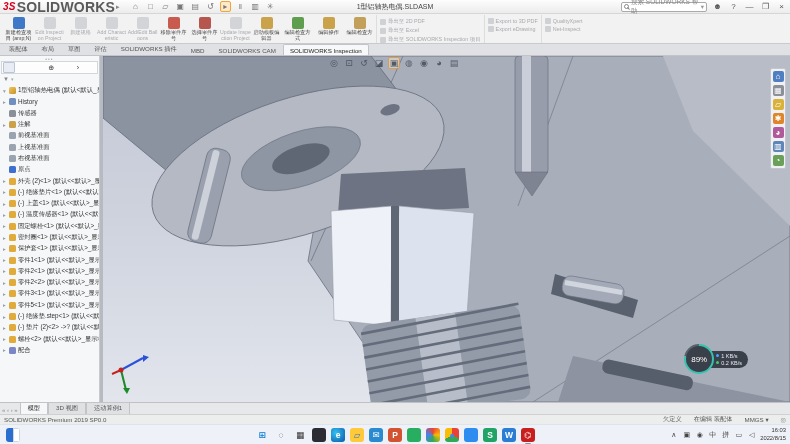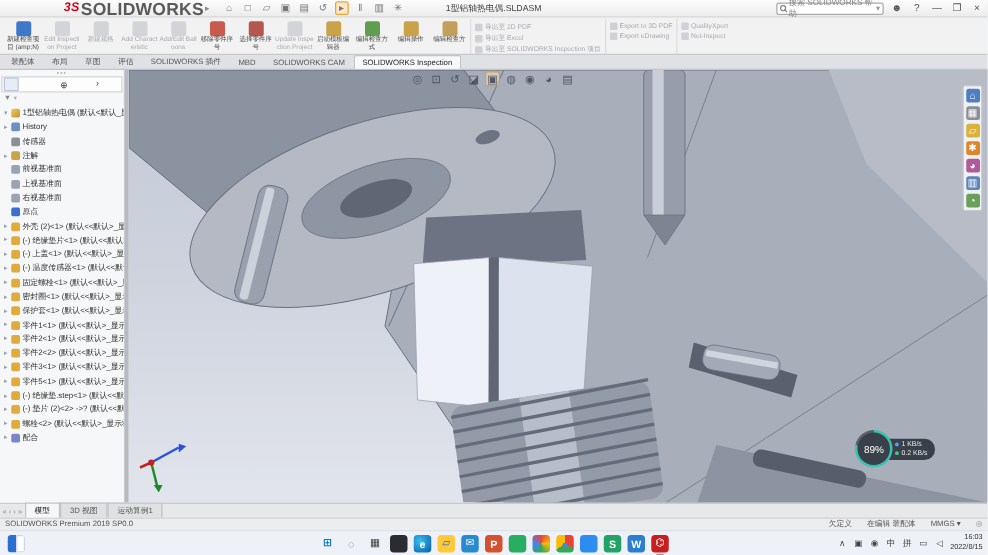--- a/index.html
+++ b/index.html
@@ -2,21 +2,21 @@
 <html><head>
 <meta charset="utf-8">
 <style>
   * { margin:0; padding:0; box-sizing:border-box; }
   html,body { width:790px; height:444px; overflow:hidden; }
   body { font-family:"Liberation Sans","DejaVu Sans",sans-serif; font-size:7px; color:#333; background:#f0f0f0; }
   #app { position:relative; width:790px; height:444px; background:#f4f5f6; }
 
   
   .titlebar { height:14px; display:flex; align-items:center; background:linear-gradient(#fdfdfd,#ececec); border-bottom:1px solid #d6d6d6; padding:0 3px; position:relative; }
-  .logo { display:flex; align-items:center; gap:1px; font-weight:bold; font-size:9px; letter-spacing:.2px;margin-left:48px; }
+  .logo { display:flex; align-items:center; gap:1px; font-weight:bold; font-size:9px; letter-spacing:.2px; }
   .logo .dslogo { color:#d6001c; font-style:italic; font-weight:bold; font-size:10px; }
   .logo .sw { color:#5a5a5a; font-size:14px; }
   .qat { display:flex; align-items:center; gap:4px; margin-left:10px; }
   .qat .qi { width:11px; height:11px; display:flex; align-items:center; justify-content:center; font-size:8px; color:#777; border-radius:2px; }
   .qat .qi.sel { border:1px solid #f0a33a; background:#fde9c8; }
   .win-title { position:absolute; left:0; right:0; text-align:center; font-size:7px; color:#444; pointer-events:none; }
   .tb-right { margin-left:auto; display:flex; align-items:center; gap:5px; z-index:2; }
   .searchbox { display:flex; align-items:center; gap:2px; width:86px; height:10px; border:1px solid #aaa; background:#fff; border-radius:2px; padding:0 2px; color:#888; font-size:6.5px; }
   .lens { width:5px; height:5px; border:1px solid #888; border-radius:50%; position:relative; flex:none; }
   .lens:after { content:""; position:absolute; width:3px; height:1px; background:#888; transform:rotate(45deg); right:-2px; bottom:-1px; }

